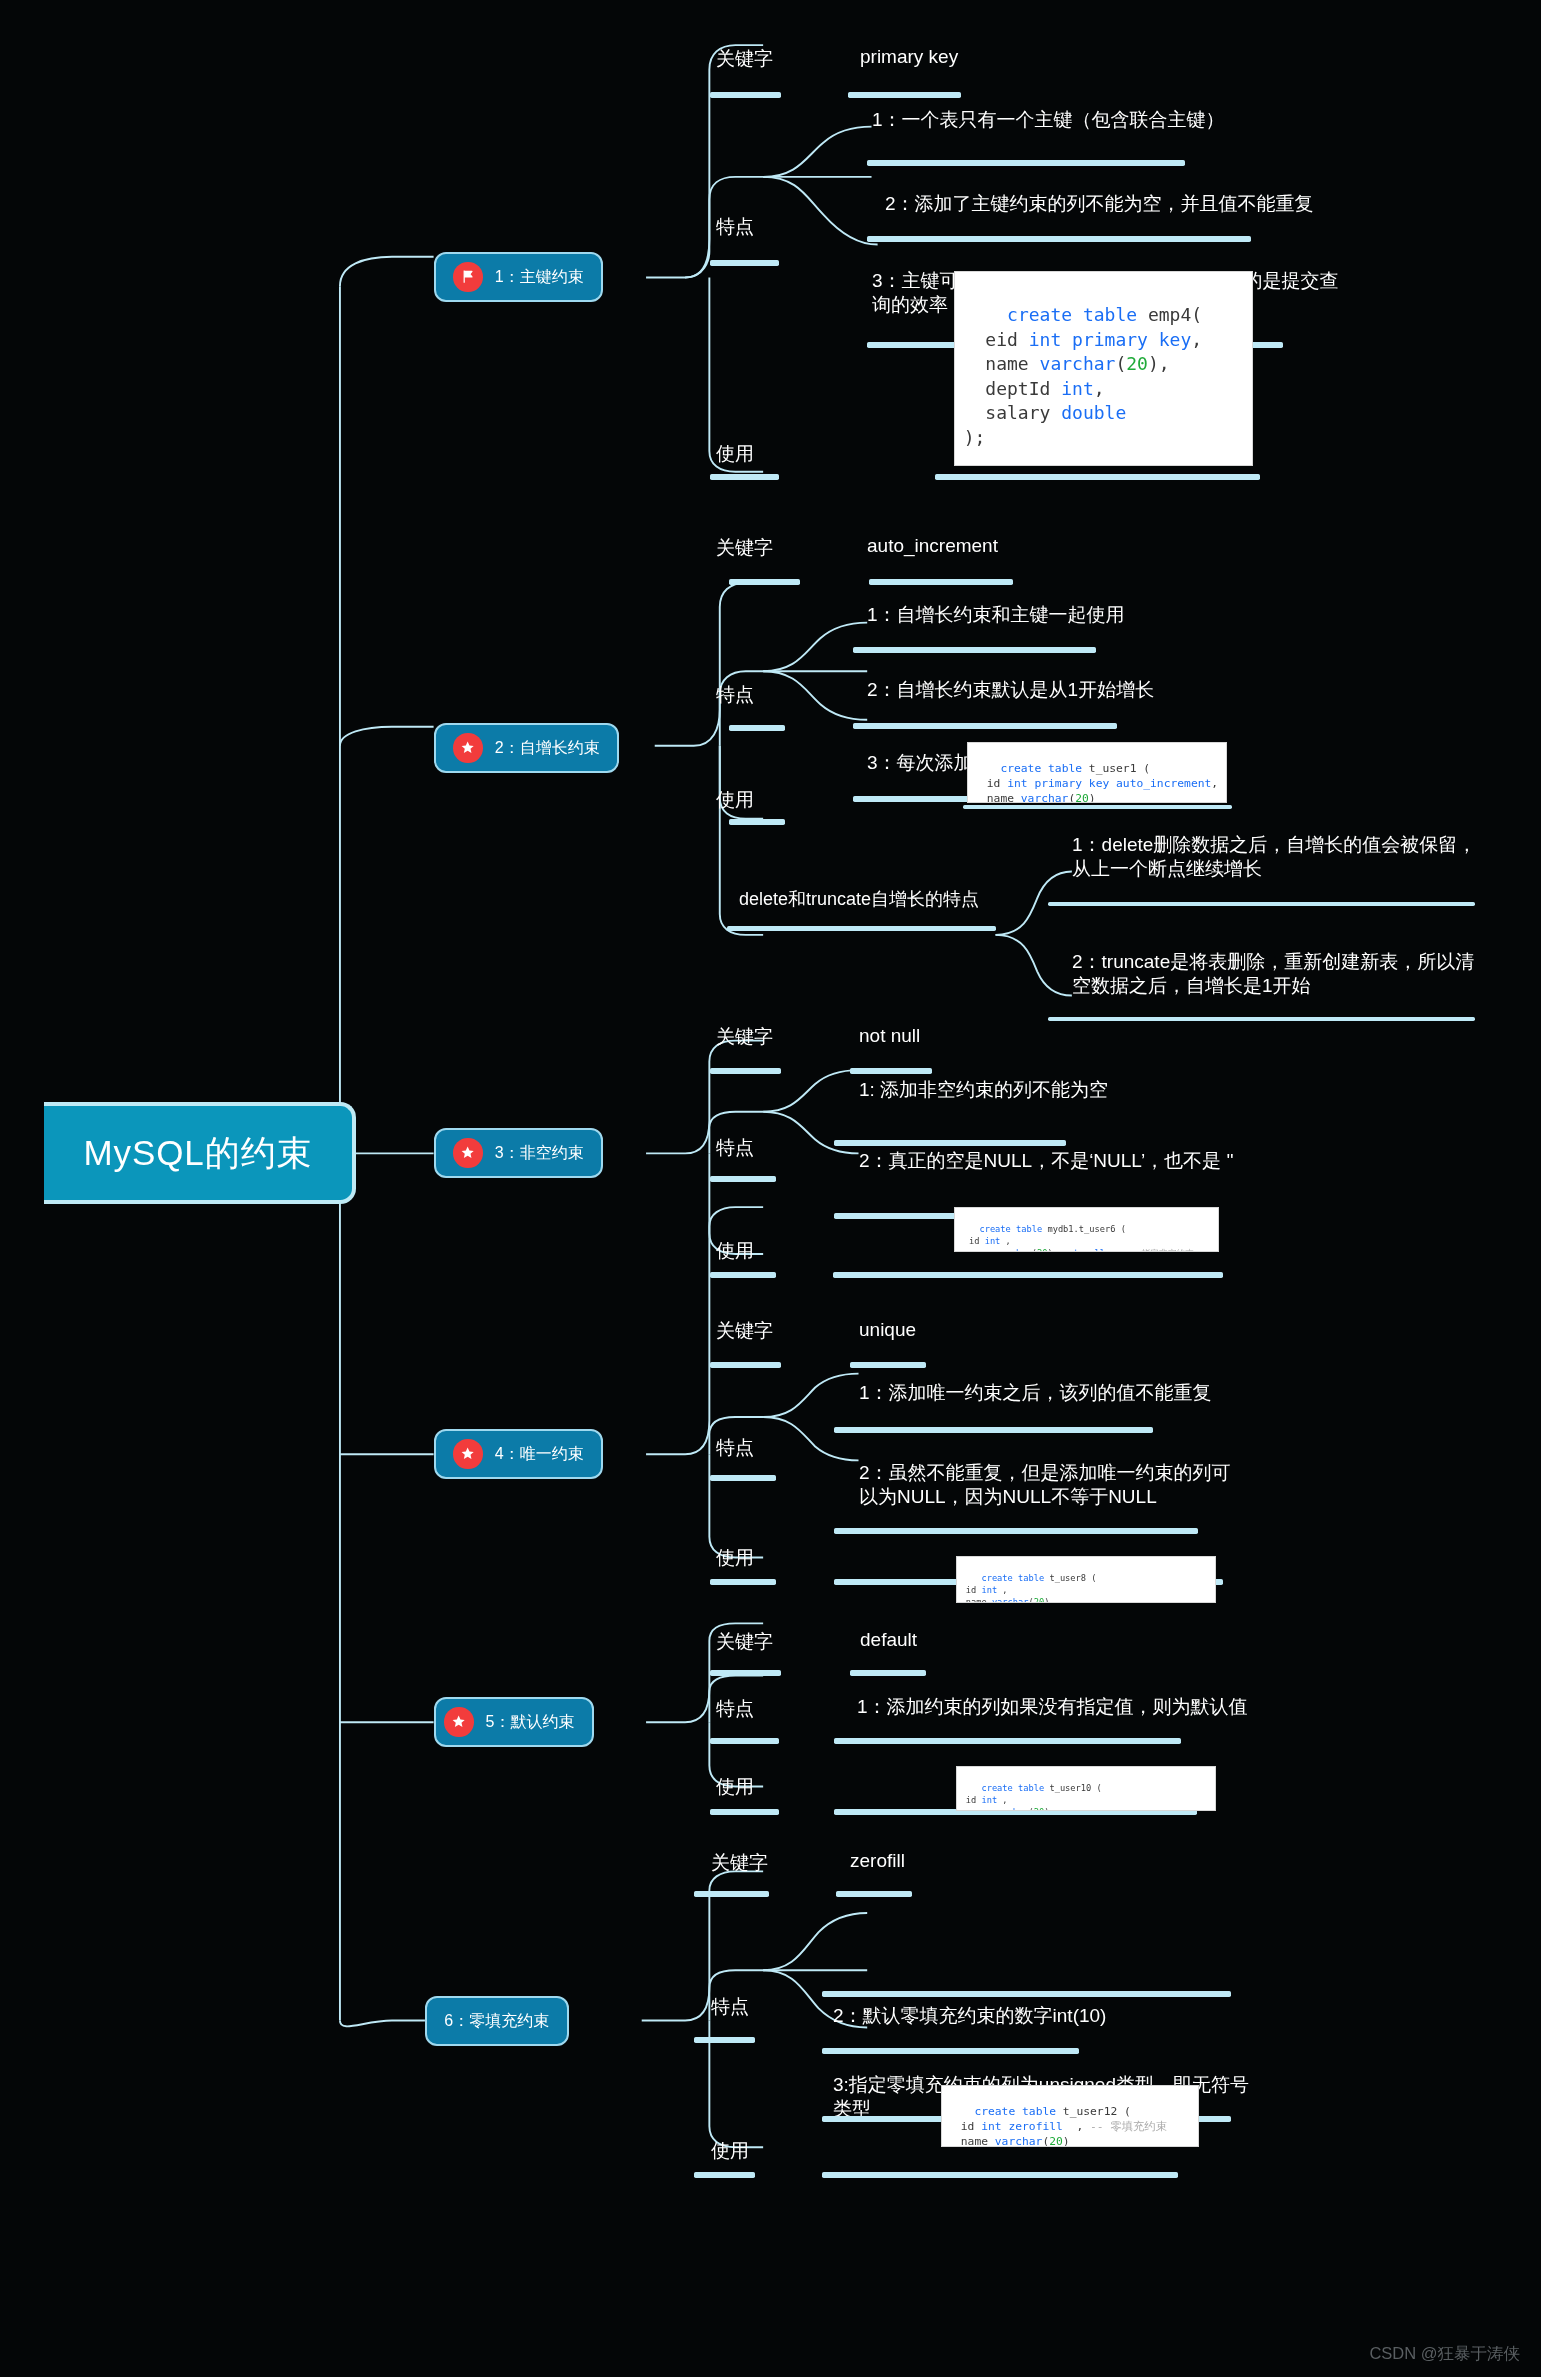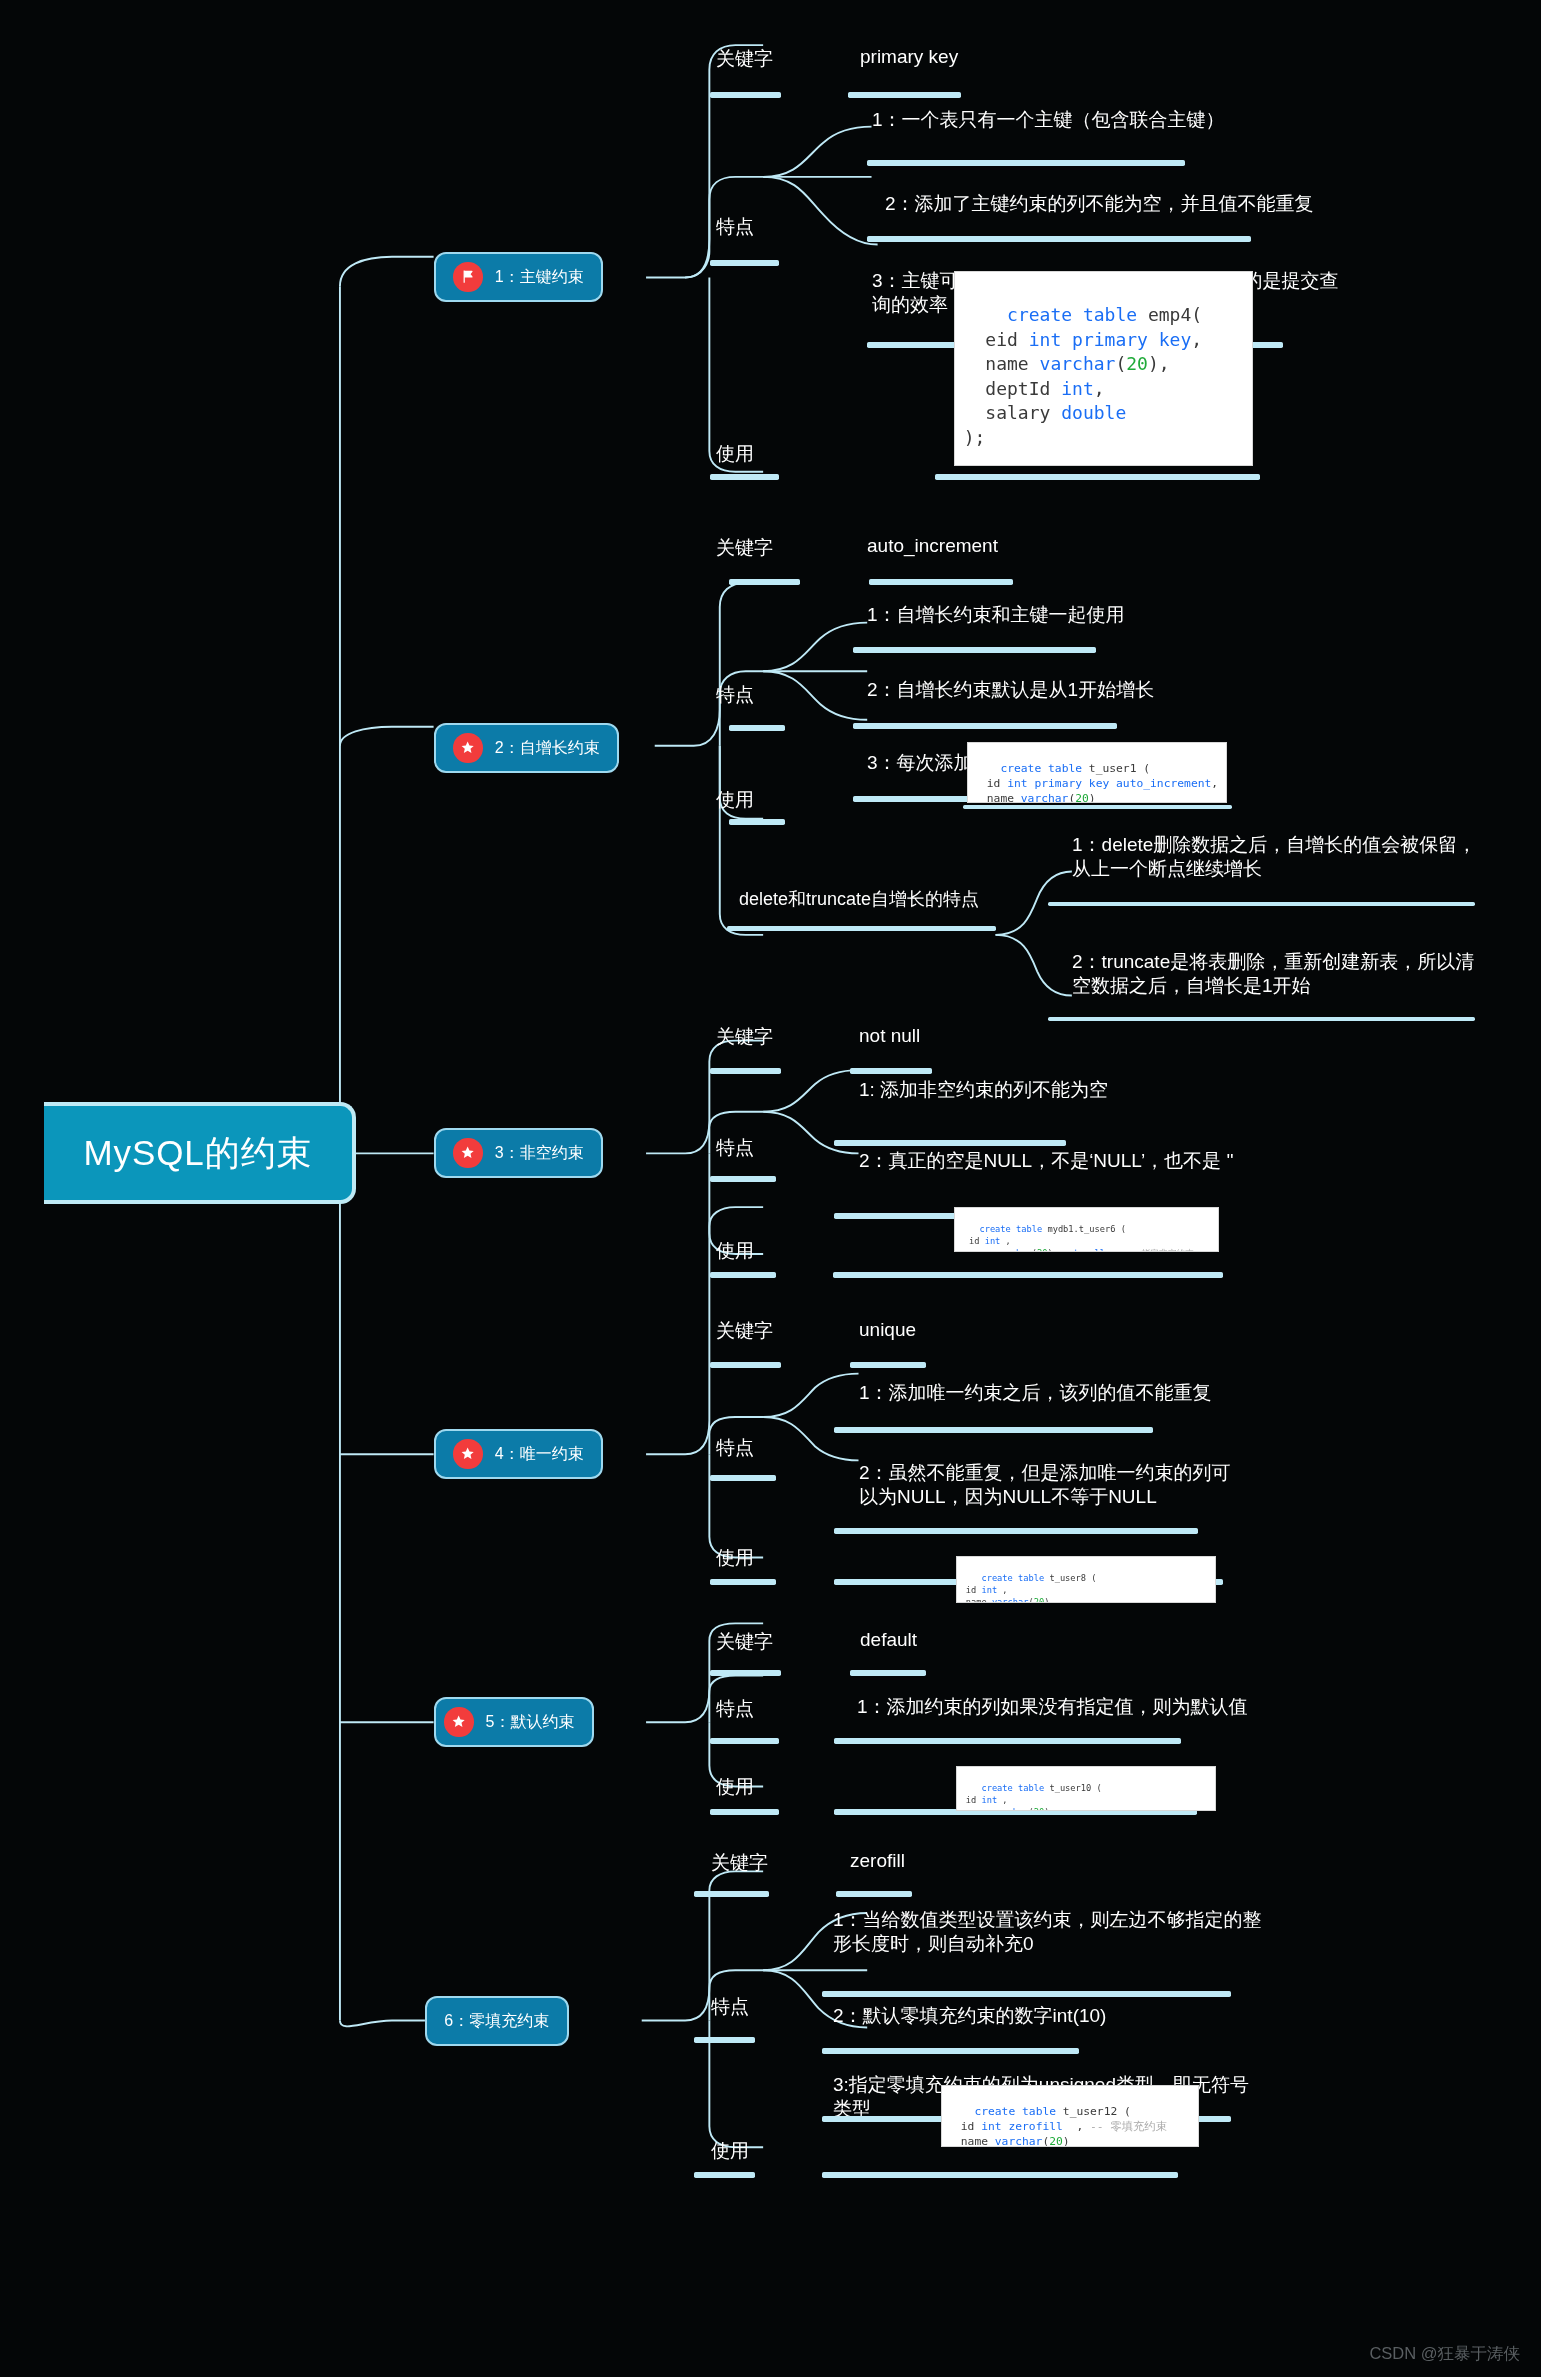--- a/index.html
+++ b/index.html
@@ -320,21 +320,20 @@
   </div>
 
   <div class="leaf" style="left:711px;top:1851px;">关键字</div>
   <div class="ubar" style="left:694px;top:1891px;width:75px;"></div>
   <div class="leaf" style="left:850px;top:1849px;">zerofill</div>
   <div class="ubar" style="left:836px;top:1891px;width:76px;"></div>
 
   <div class="leaf" style="left:711px;top:1995px;">特点</div>
   <div class="ubar" style="left:694px;top:2037px;width:61px;"></div>
 
-  <div class="leaf" style="left:833px;top:1908px;width:434px;">1：当给数值类型设置该约束，则左边不够指定的整形长度时，则自动补充0</div>
   <div class="ubar" style="left:822px;top:1991px;width:409px;"></div>
 
   <div class="leaf" style="left:833px;top:2004px;width:434px;">2：默认零填充约束的数字int(10)</div>
   <div class="ubar" style="left:822px;top:2048px;width:257px;"></div>
 
   <div class="leaf" style="left:833px;top:2073px;width:434px;">3:指定零填充约束的列为unsigned类型，即无符号类型</div>
   <div class="ubar" style="left:822px;top:2116px;width:409px;"></div>
 
   <div class="leaf" style="left:711px;top:2139px;">使用</div>
   <div class="ubar" style="left:694px;top:2172px;width:61px;"></div>

